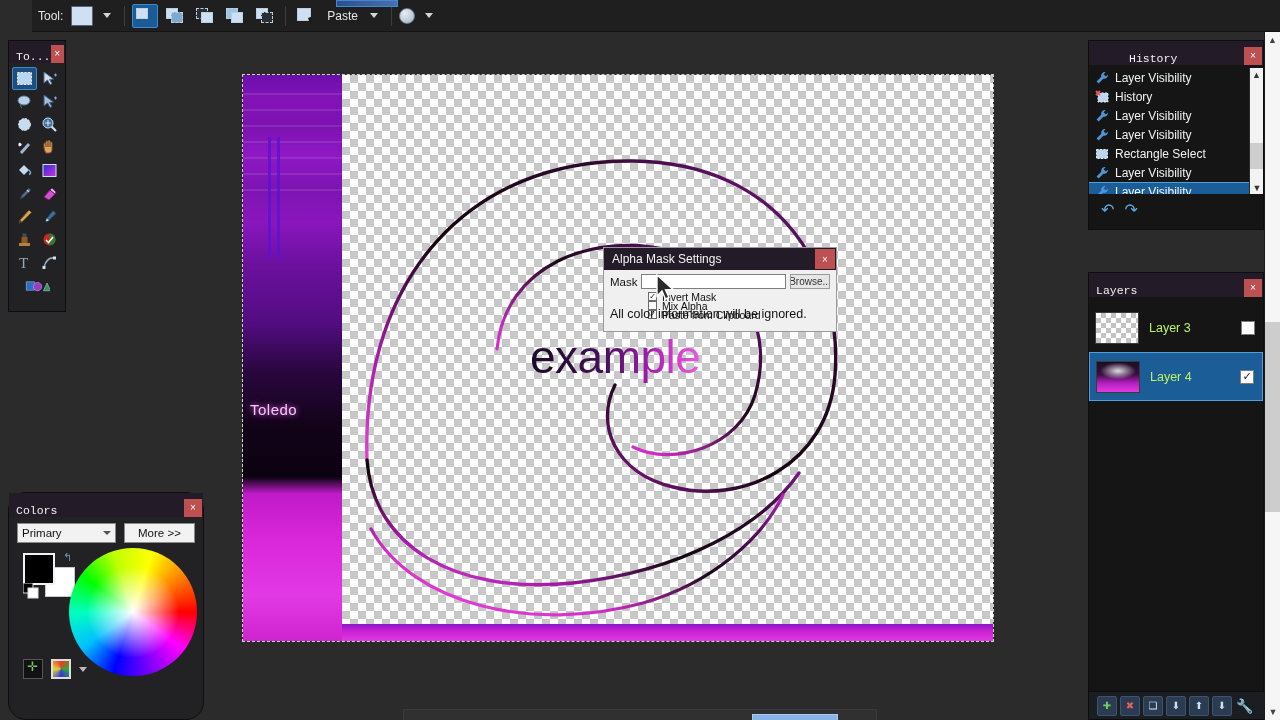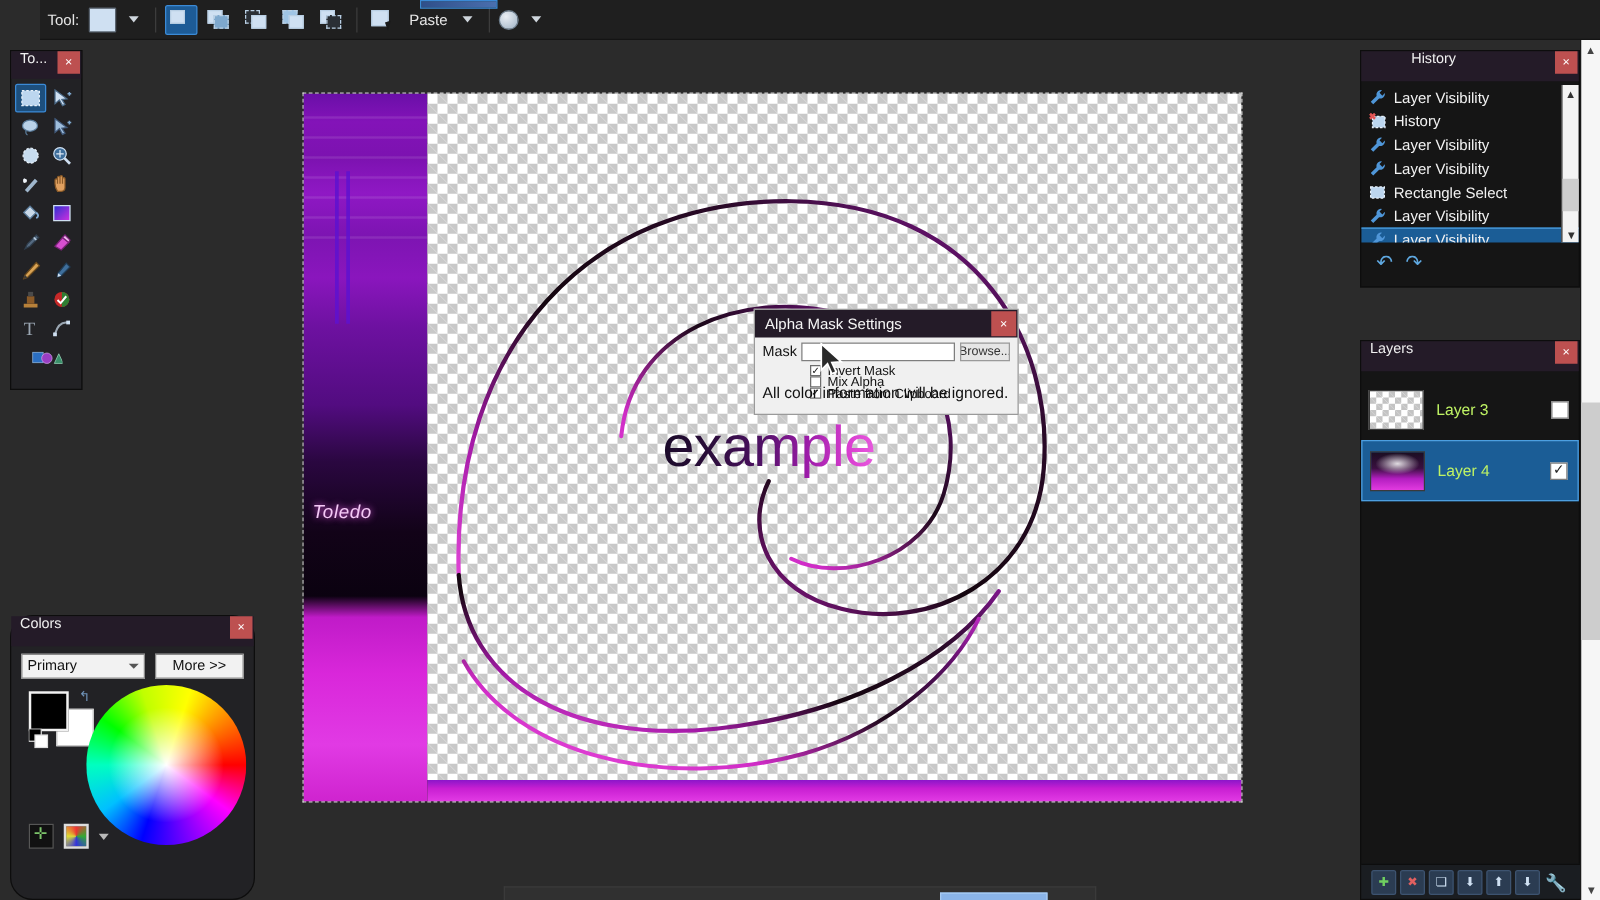--- a/index.html
+++ b/index.html
@@ -54,22 +54,22 @@
     transform: rotate(-20deg);
   }
   #top-strip {
     position: absolute; left: 336px; top: 0; width: 62px; height: 7px;
     background: linear-gradient(90deg, #2f4f8a, #4a6fae); border: 1px solid #3b8ad6;
   }
 
   
   .panel { position: absolute; background: #1b1b1b; border: 1px solid #0d0d0d; }
   .panel-head {
-    height: 20px; background: #241b28; display: flex; align-items: flex-start;
-    justify-content: space-between; padding-left: 7px;
+    height: 20px; background: #241b28; display: flex; align-items: flex-end;
+    justify-content: space-between; padding-left: 7px; font-family: Liberation Mono, monospace;
   }
   .panel-title { color: #f0f0f0; font-size: 11.5px; }
   .panel-close {
     width: 18px; height: 18px; background: #bd5050; color: #fff;
     font-size: 10px; display: flex; align-items: center; justify-content: center;
     margin-right: 1px;
   }
 
   
   #tools { left: 8px; top: 40px; width: 58px; height: 272px; background: #222225; }
@@ -212,21 +212,20 @@
     outline: 1px dashed #cfcfcf;
   }
   #canvas-photo {
     position: absolute; left: 0; top: 0; width: 99px; height: 566px;
     background:
       linear-gradient(180deg,
         #6a0fa8 0%, #8313b8 4%, #7c12b0 9%, #8f18c4 14%,
         #7d14b2 20%, #8a16bd 26%, #6d11a0 33%, #520c80 44%,
         #2a0740 52%, #120318 62%, #0b0210 71%,
         #c01bc8 74%, #d927da 82%, #e13ae4 92%, #cf24cf 100%);
-    font-style: italic;
   }
   .photo-slat {
     position: absolute; left: 0; width: 99px; height: 2px;
     background: rgba(255,255,255,.10);
   }
   .photo-pole { position: absolute; width: 3px; background: #5e12cf; opacity: .85; }
   #photo-toledo {
     position: absolute; left: 7px; bottom: 223px; color: #f4c9f6;
     font-size: 15px; letter-spacing: .5px; text-shadow: 0 0 6px #ff66ff;
     font-family: "Liberation Sans", sans-serif;
@@ -246,21 +245,21 @@
   #example-text {
     position: absolute; left: 287px; top: 255px;
     font-size: 46px; font-family: "Liberation Sans", sans-serif;
     background: linear-gradient(90deg, #1b0b2a 0%, #2a0d3a 22%, #4a1060 45%, #9b1ba8 68%, #d93fd0 88%, #e85ade 100%);
     -webkit-background-clip: text; background-clip: text; color: transparent;
     letter-spacing: -0.5px;
   }
 
   
   #dlg {
-    position: absolute; left: 603px; top: 247px; width: 212px; height: 85px;
+    position: absolute; left: 603px; top: 247px; width: 234px; height: 85px;
     background: #f0f0f0; border: 1px solid #9a9a9a;
   }
   #dlg-head {
     height: 22px; background: #241b28; display: flex; align-items: center;
     justify-content: space-between; padding-left: 8px;
   }
   #dlg-title { color: #f5f5f5; font-size: 12px; }
   #dlg-close {
     width: 20px; height: 20px; background: #bd5050; color: #fff; font-size: 10px;
     display: flex; align-items: center; justify-content: center; margin-right: 1px;

